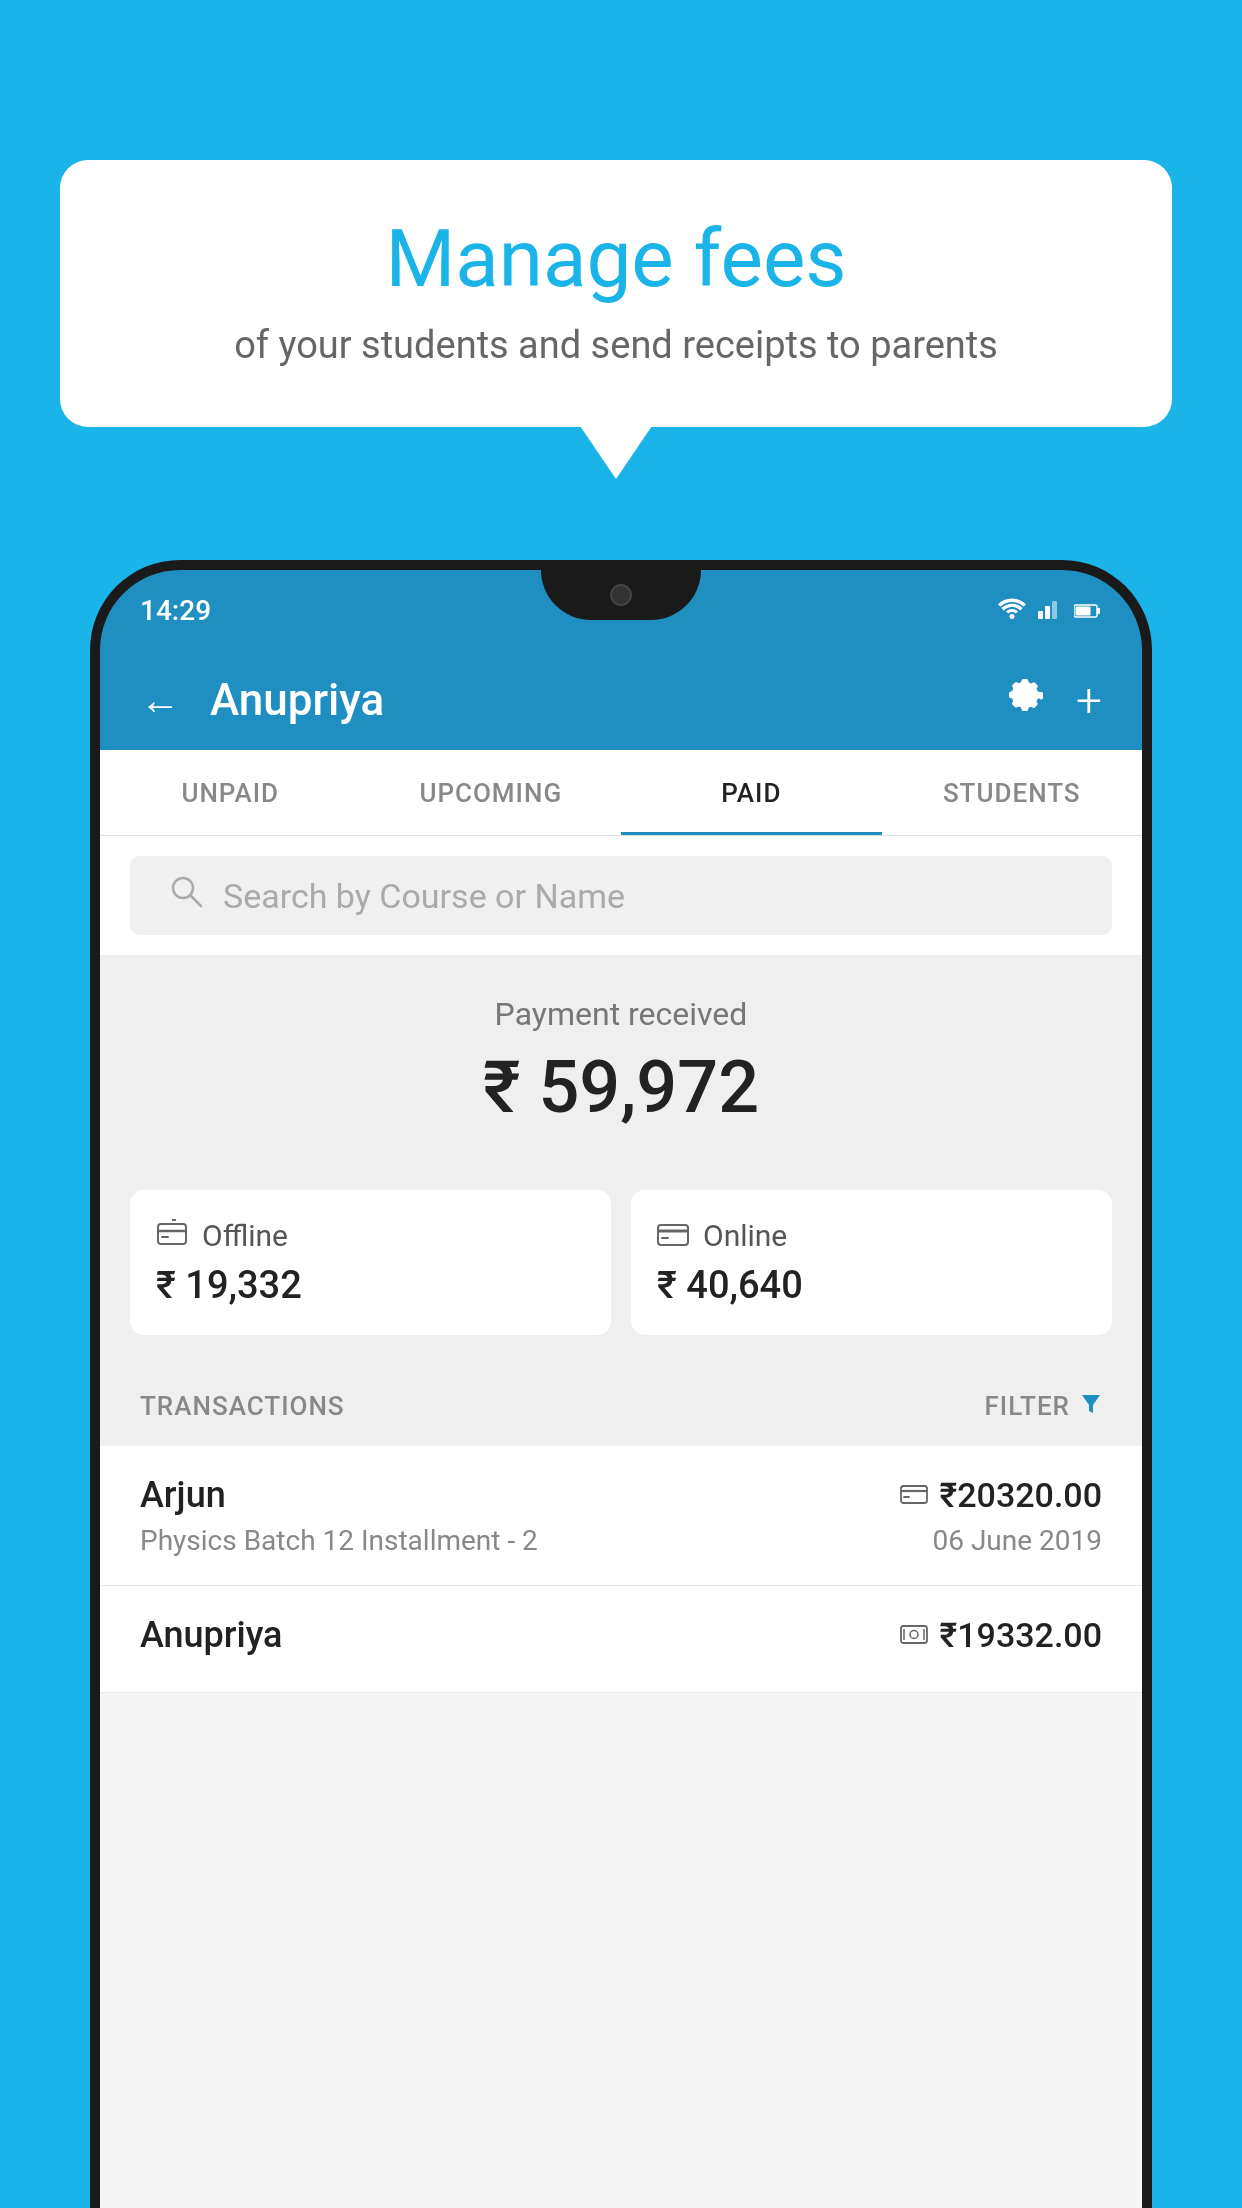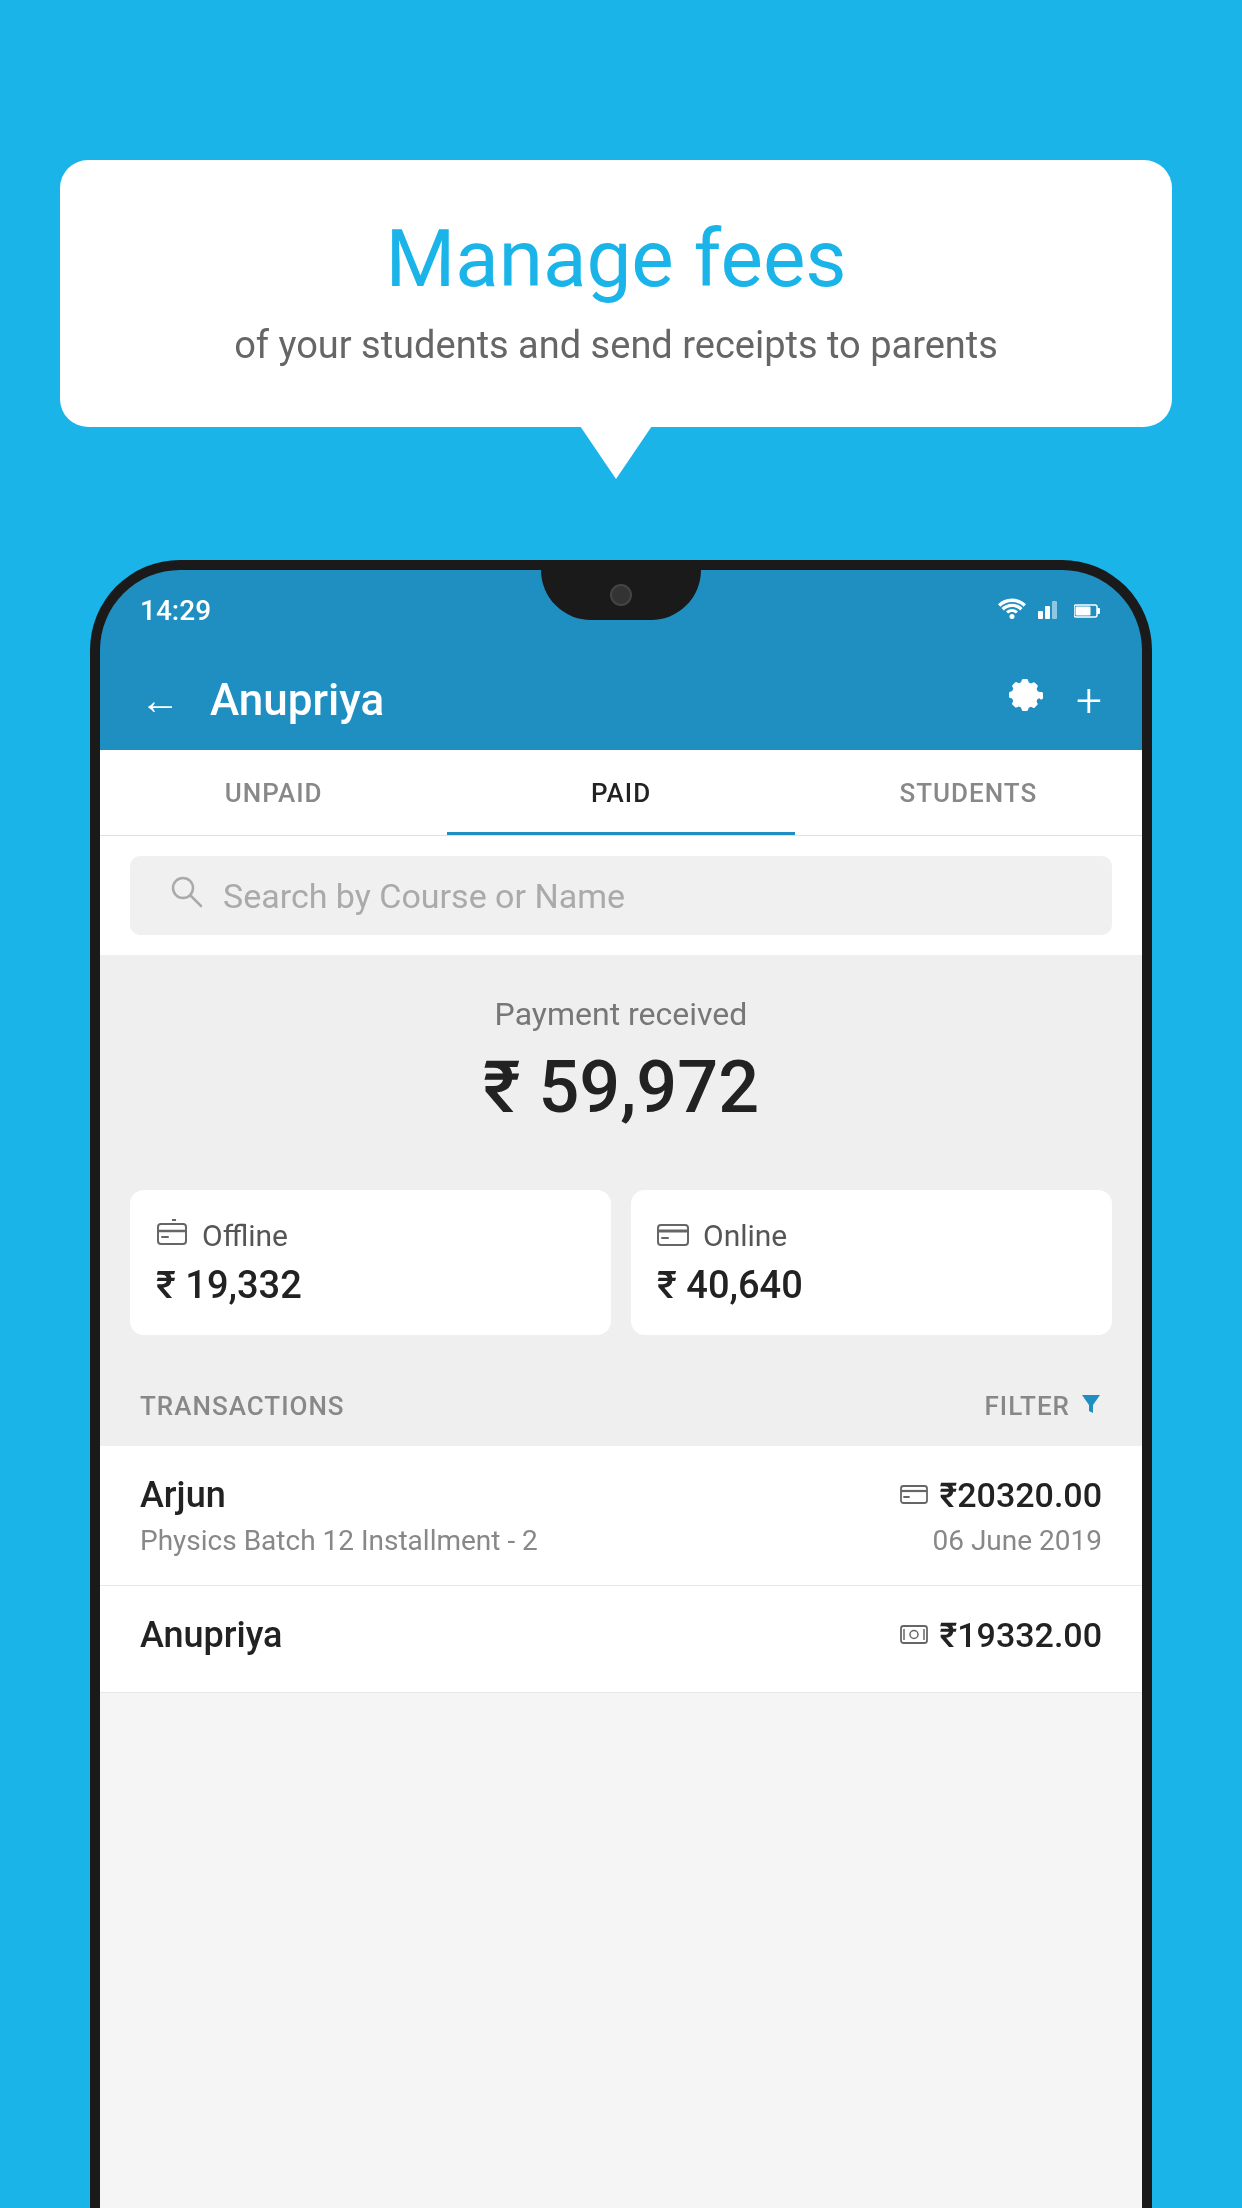--- a/index.html
+++ b/index.html
@@ -454,20 +454,23 @@
             </svg>
           </span>
           <span class="plus-btn">+</span>
         </div>
       </div>
 
       <div class="tabs">
         <div class="tab">
           <span>UNPAID</span>
         </div>
+        <div class="tab">
+          <span>UPCOMING</span>
+        </div>
         <div class="tab active">
           <span>PAID</span>
         </div>
         <div class="tab">
           <span>STUDENTS</span>
         </div>
       </div>
 
       <div class="search-container">
         <div class="search-bar">

